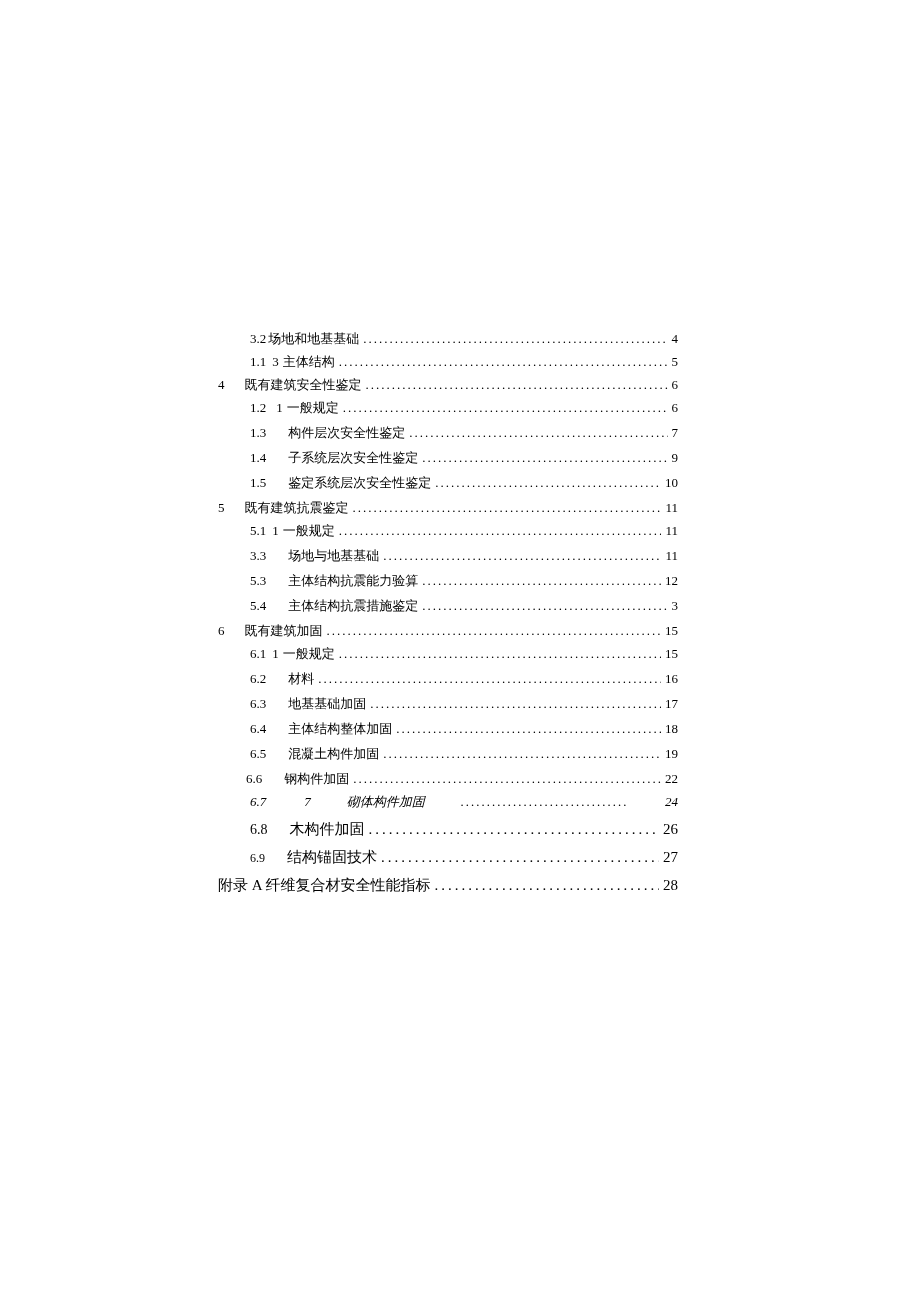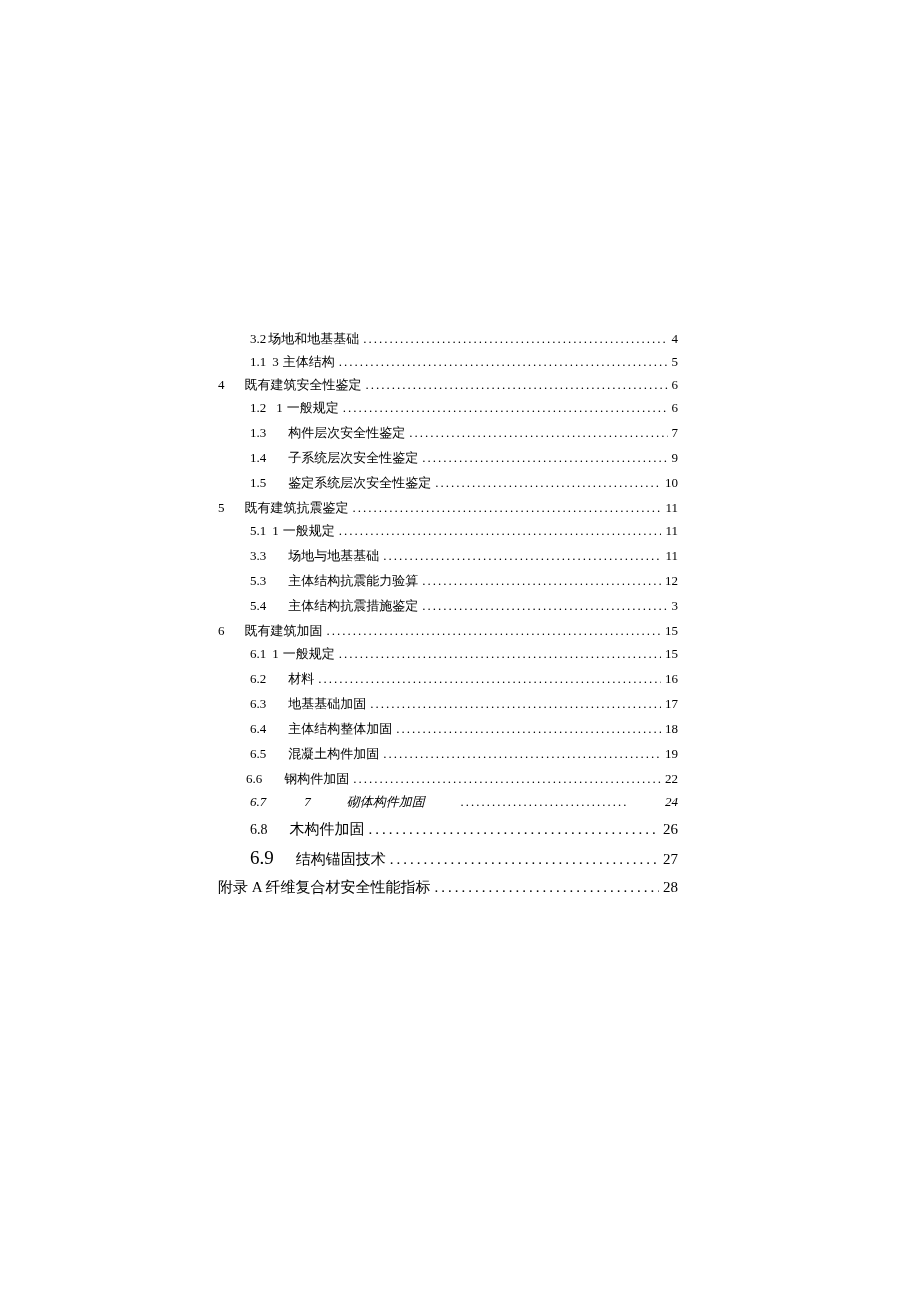--- a/index.html
+++ b/index.html
@@ -203,21 +203,21 @@
   </div>
 
   <div class="toc-row fs-large" style="margin-left:32px; margin-top:12px;">
     <span class="num-col fs-small" style="font-size:14px;font-family:Liberation Serif, serif;">6.8</span>
     <span class="title-col" style="margin-left:22px;">木构件加固</span>
     <span class="dots" style="letter-spacing:3px;"></span>
     <span class="page-col">26</span>
   </div>
 
   <div class="toc-row fs-large" style="margin-left:32px; margin-top:10px;">
-    <span class="num-col fs-small" style="font-size:19px;">6.9</span>
+    <span class="num-col fs-small" style="font-size:12px;">6.9</span>
     <span class="title-col" style="margin-left:22px;">结构锚固技术</span>
     <span class="dots" style="letter-spacing:3px;"></span>
     <span class="page-col">27</span>
   </div>
 
   <div class="toc-row fs-large" style="margin-top:10px;">
     <span class="title-col" style="margin-left:0;">附录 A 纤维复合材安全性能指标</span>
     <span class="dots" style="letter-spacing:3px;"></span>
     <span class="page-col">28</span>
   </div>

